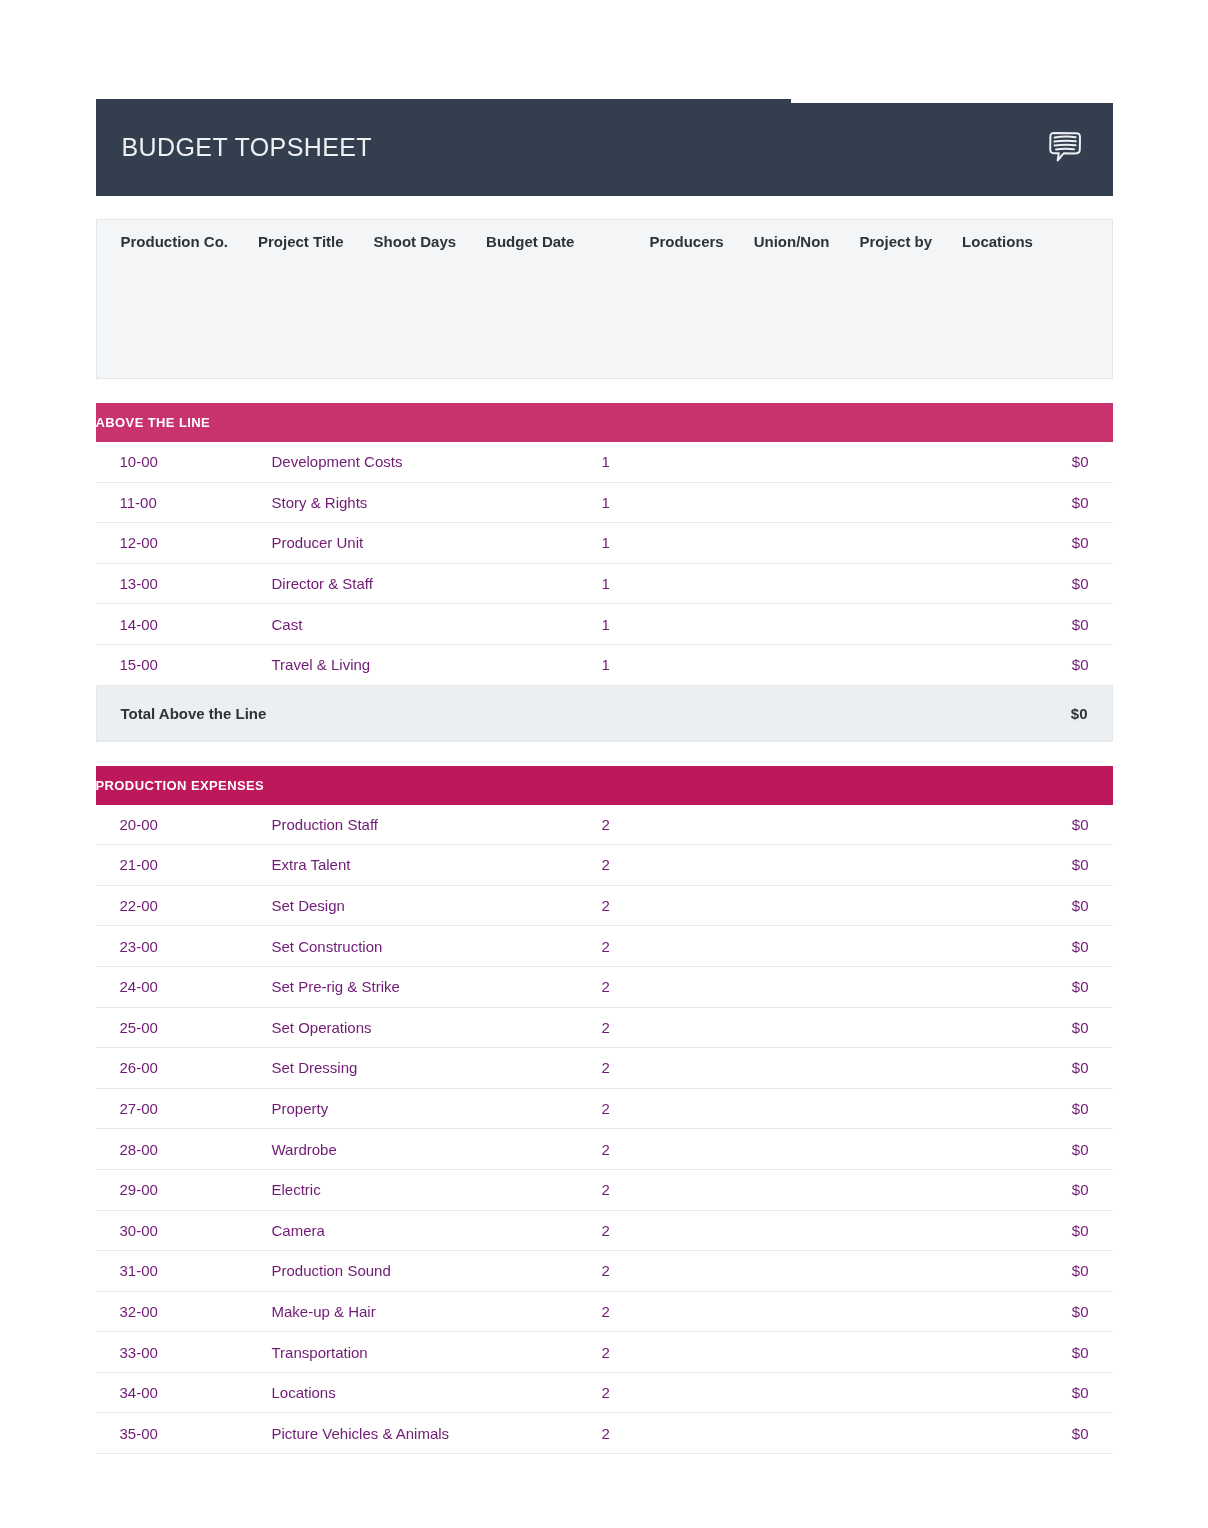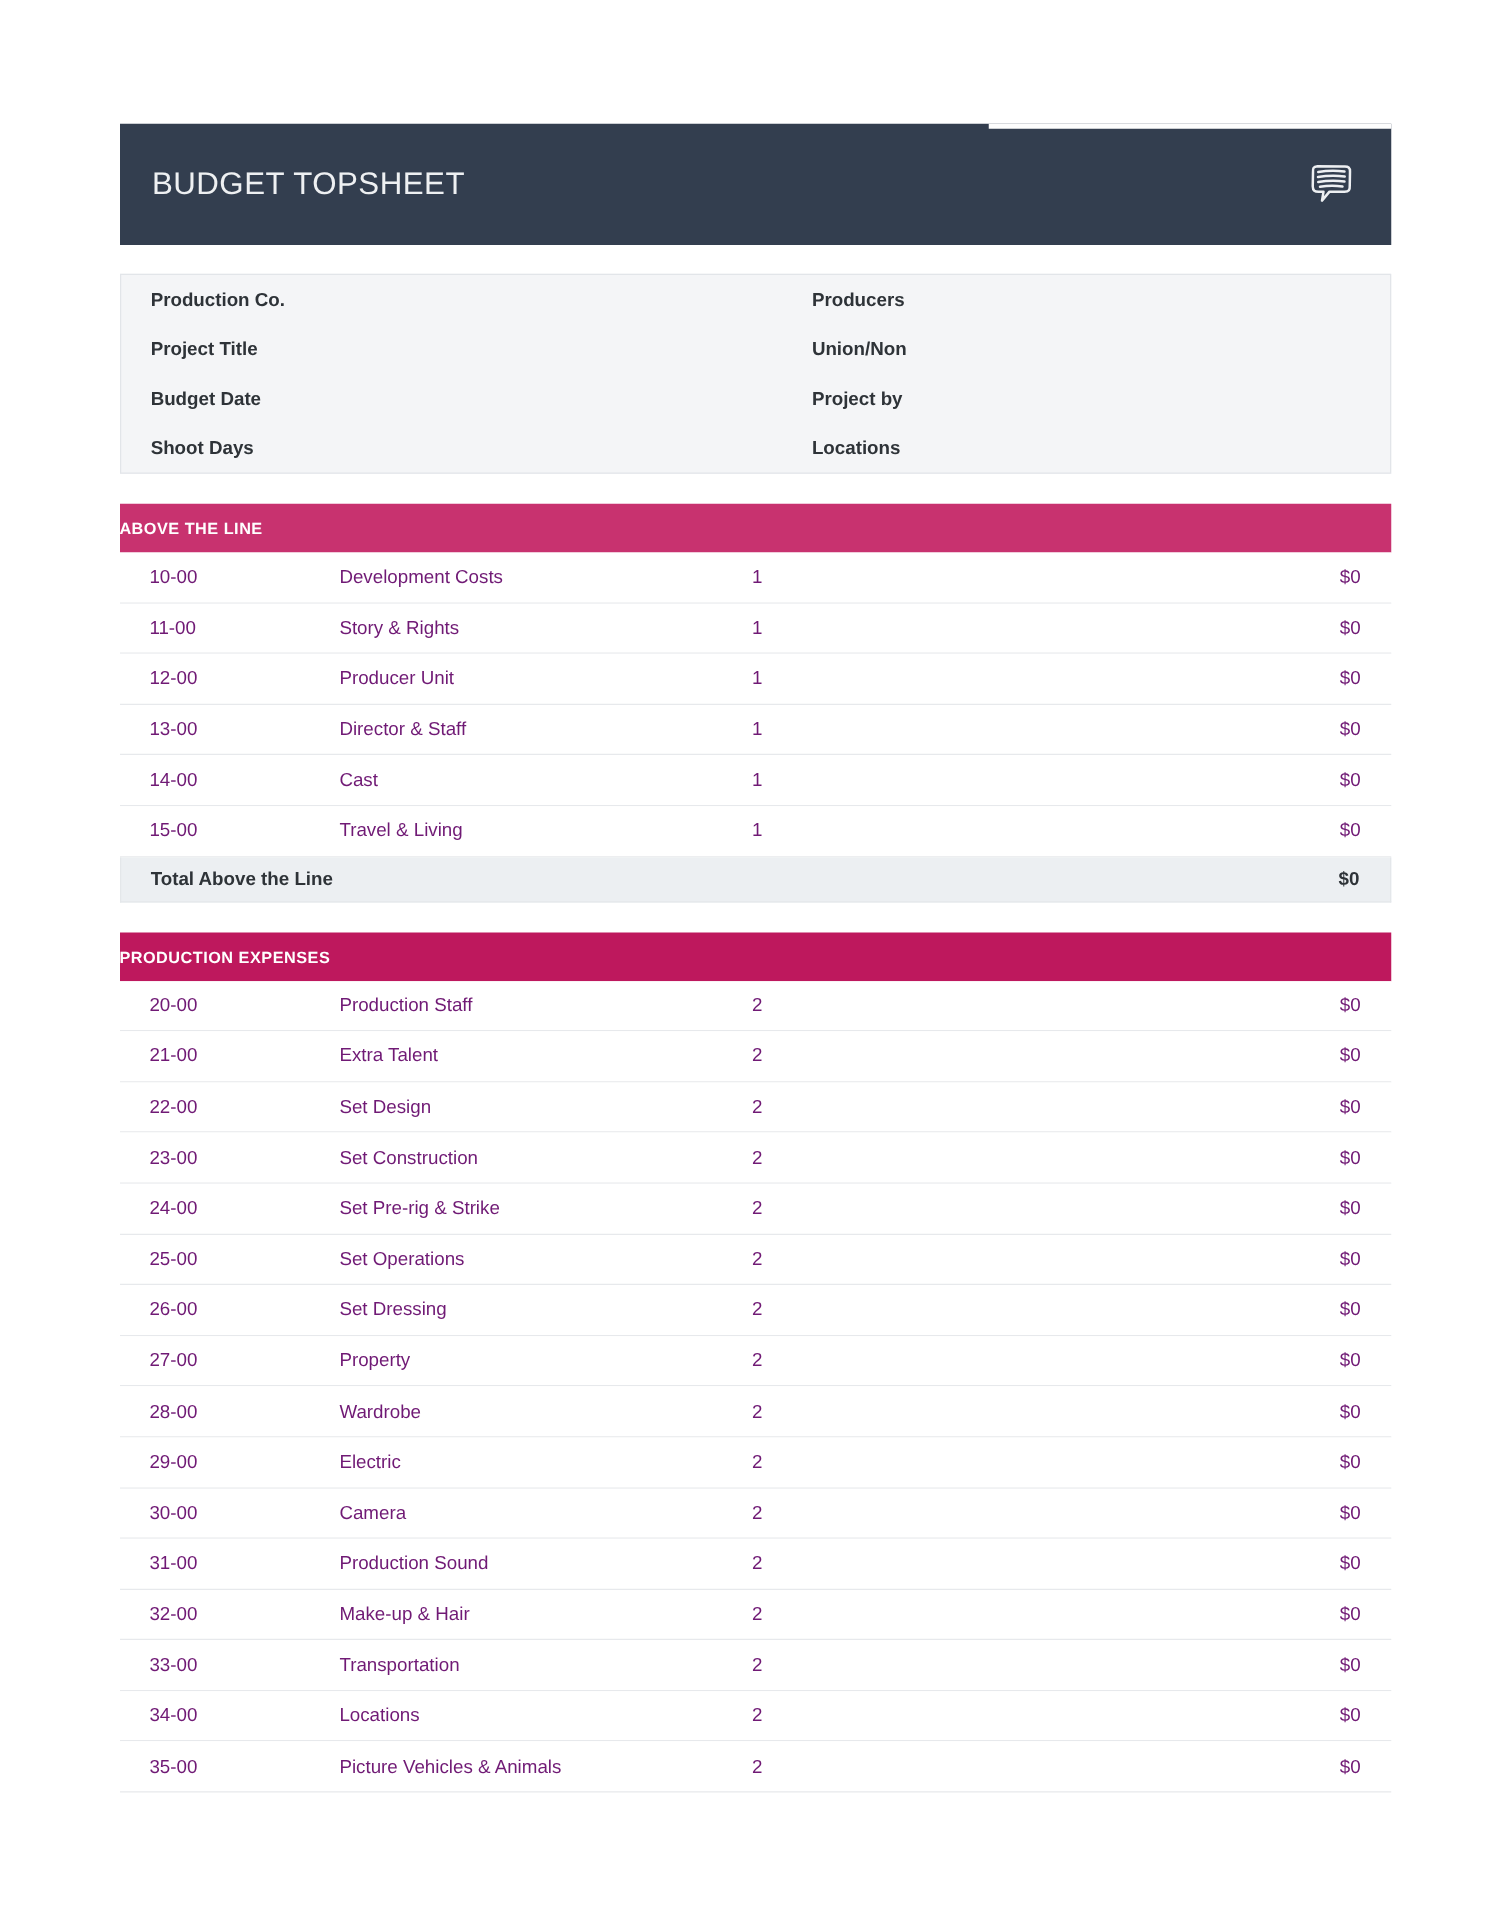--- a/index.html
+++ b/index.html
@@ -46,21 +46,21 @@
 
   
   .info-panel {
     margin-top: 23px;
     height: 160px;
     background: #f4f5f7;
     border: 1px solid #e2e5e9;
     display: flex;
     padding: 1px 0 0 24px;
   }
-  .info-col { display: flex; flex-direction: column; }
+  .info-col { display: flex; flex-direction: row; gap: 30px; }
   .info-col.left { width: 529px; }
   .info-field {
     height: 40px;
     display: flex;
     align-items: center;
     font-size: 15px;
     font-weight: bold;
     color: #2e3338;
   }
 
@@ -84,21 +84,21 @@
     border-bottom: 1px solid #e7e9ec;
     font-size: 15px;
     color: #701a75;
     background: #ffffff;
   }
   .row .cell-amount { text-align: right; }
   .total-row {
     display: flex;
     justify-content: space-between;
     align-items: center;
-    height: 36px;
+    height: 56px;
     padding: 0 24px;
     background: #eceff2;
     border: 1px solid #e4e7ea;
     border-top: 0;
     font-size: 15px;
     font-weight: bold;
     color: #2e3338;
   }
 </style>
 </head>
@@ -117,22 +117,22 @@
         <path d="M9 20.4 Q 18 19, 27 20.2" stroke="#edeff2" stroke-width="2" stroke-linecap="round"></path>
       </svg>
     </span>
     <div class="notch"></div>
   </header>
 
   <section class="info-panel">
     <div class="info-col left">
       <div class="info-field">Production Co.</div>
       <div class="info-field">Project Title</div>
+      <div class="info-field">Shoot Days</div>
       <div class="info-field">Budget Date</div>
-      <div class="info-field">Shoot Days</div>
     </div>
     <div class="info-col right">
       <div class="info-field">Producers</div>
       <div class="info-field">Union/Non</div>
       <div class="info-field">Project by</div>
       <div class="info-field">Locations</div>
     </div>
   </section>
 
   <div id="sections">

